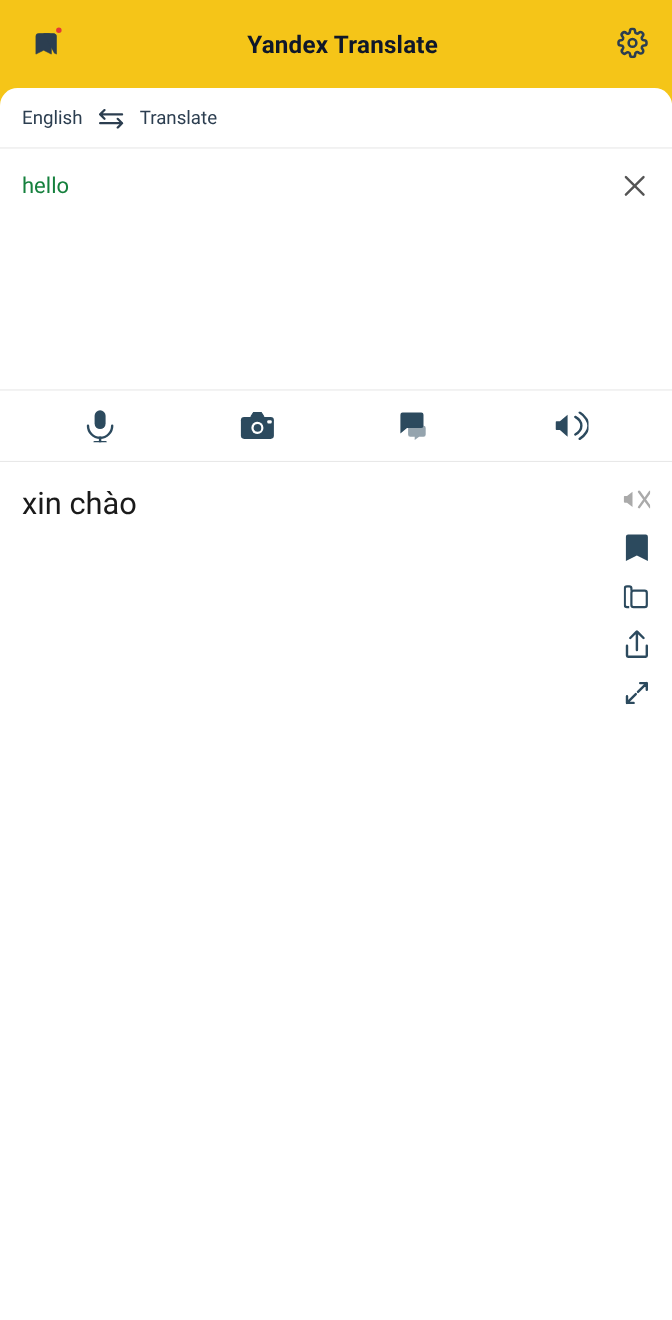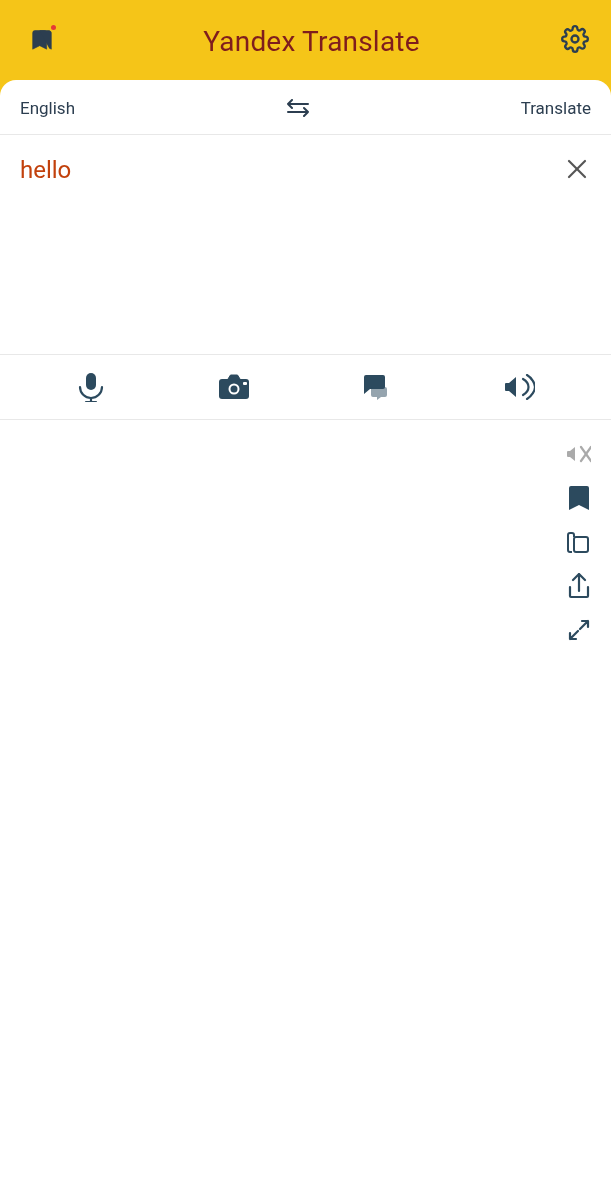--- a/index.html
+++ b/index.html
@@ -53,23 +53,23 @@
       top: 2px;
       right: 4px;
       width: 9px;
       height: 9px;
       background: #e53935;
       border-radius: 50%;
       border: 2px solid #f5c518;
     }
 
     .header-title {
-      font-size: 28px;
-      font-weight: 400;
-      color: #7f1d1d;
+      font-size: 22px;
+      font-weight: 700;
+      color: #0f172a;
       letter-spacing: 0.2px;
     }
 
     .gear-icon-svg {
       width: 28px;
       height: 28px;
     }
 
     
     .main-content {
@@ -78,21 +78,21 @@
       border-radius: 16px 16px 0 0;
       display: flex;
       flex-direction: column;
       overflow: hidden;
     }
 
     
     .language-bar {
       display: flex;
       align-items: center;
-      justify-content: space-between;
+      justify-content: flex-start;
       padding: 18px 20px 16px 20px;
       border-bottom: 1px solid #e8e8e8;
       gap: 12px;
     }
 
     .language-label {
       font-size: 17px;
       color: #2c3e50;
       font-weight: 400;
     }
@@ -107,23 +107,23 @@
     .input-area {
       padding: 20px 20px 14px 20px;
       min-height: 220px;
       position: relative;
       border-bottom: 1px solid #e8e8e8;
       display: flex;
       flex-direction: column;
     }
 
     .input-text {
-      font-size: 24px;
+      font-size: 20px;
       font-weight: 400;
-      color: #c2410c;
+      color: #15803d;
       flex: 1;
       line-height: 1.3;
     }
 
     .clear-button {
       position: absolute;
       top: 18px;
       right: 18px;
       width: 32px;
       height: 32px;
@@ -265,20 +265,21 @@
       <div class="toolbar-icon">
         <svg width="30" height="26" viewBox="0 0 30 26" fill="none" xmlns="http://www.w3.org/2000/svg">
           <path d="M4 9H1a1 1 0 00-1 1v6a1 1 0 001 1h3l7 6V3L4 9z" fill="#2c4a5e"></path>
           <path d="M18 5c3.5 2 5.5 5.5 5.5 8S21.5 19 18 21" stroke="#2c4a5e" stroke-width="2.2" stroke-linecap="round" fill="none"></path>
           <path d="M22 1c5 3 8 8.5 8 12s-3 9-8 12" stroke="#2c4a5e" stroke-width="2.2" stroke-linecap="round" fill="none"></path>
         </svg>
       </div>
     </div>
 
     <div class="output-area">
+      <span class="output-text">xin chào</span>
 
       <div class="output-actions">
 
         <div class="action-icon muted">
           <svg width="24" height="24" viewBox="0 0 24 24" fill="none" xmlns="http://www.w3.org/2000/svg">
             <path d="M3 9H1a1 1 0 00-1 1v4a1 1 0 001 1h2l5 4V5L3 9z" fill="#aaa"></path>
             <line x1="14" y1="5" x2="24" y2="19" stroke="#aaa" stroke-width="2.2" stroke-linecap="round"></line>
             <line x1="24" y1="5" x2="14" y2="19" stroke="#aaa" stroke-width="2.2" stroke-linecap="round"></line>
           </svg>
         </div>

